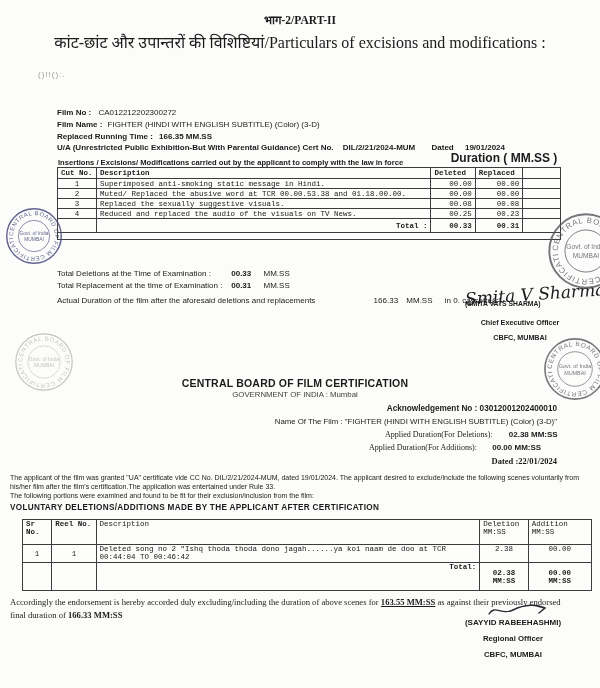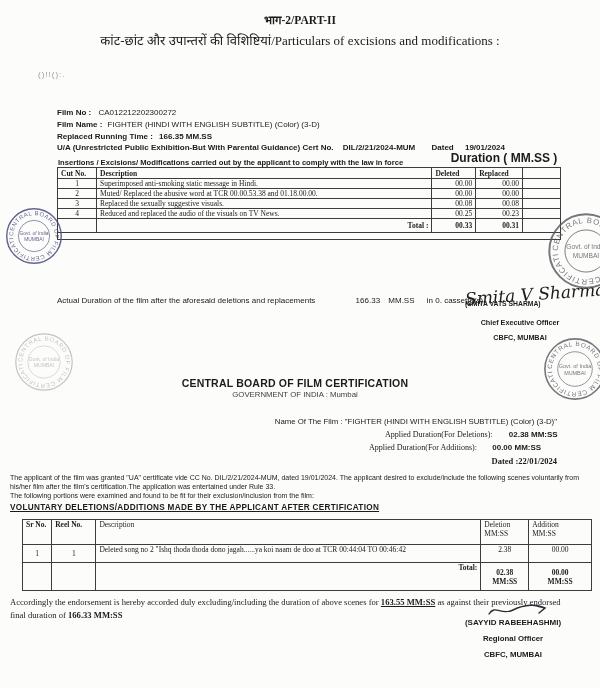--- a/index.html
+++ b/index.html
@@ -6,38 +6,38 @@
   .page{position:relative;width:600px;height:688px;background:#fcfcfa;overflow:hidden;
         font-family:"Liberation Sans",sans-serif;color:#1b1b1b;padding-left:32px;}
   .abs{position:absolute;}
   .b{font-weight:bold;}
   .serif{font-family:"Liberation Serif",serif;}
   .center{text-align:center;}
   .right{text-align:right;}
   .faint{color:#9a9a9a;letter-spacing:1px;}
   table{border-collapse:collapse;}
   .doc-table td,.doc-table th{border:1px solid #3c3c3c;font-size:7.5px;padding:0 3px;
-        font-family:Liberation Serif, serif;vertical-align:middle;}
+        font-family:Liberation Mono, monospace;vertical-align:middle;}
   .doc-table th{text-align:left;font-weight:bold;}
   .num{text-align:right;font-weight:bold;}
   .cellc{text-align:center;}
   .stamp{position:absolute;}
   .sig-script{font-family:"DejaVu Serif",serif;font-style:italic;font-size:17px;
         transform:rotate(-4deg);display:inline-block;white-space:nowrap;}
-  .u{text-decoration:underline;}
+  .u{}
   .hl{font-weight:bold;text-decoration:underline;}
   .small7{font-size:7px;}
 </style>
 </head>
 <body>
 
 <div class="page">
 
   <div class="abs center serif b" style="left:0;top:12px;width:600px;font-size:11.5px;">भाग-2/PART-II</div>
-  <div class="abs center serif" style="left:0;top:31px;width:600px;font-size:13px;">कांट-छांट और उपान्तरों की विशिष्टियां/Particulars of excisions and modifications :</div>
+  <div class="abs center serif" style="left:0;top:31px;width:600px;font-size:16px;">कांट-छांट और उपान्तरों की विशिष्टियां/Particulars of excisions and modifications :</div>
   <div class="abs faint" style="left:38px;top:70px;font-size:8px;">()!!():.</div>
 
   <div class="abs" style="left:57px;top:107px;font-size:8px;line-height:11.8px;white-space:nowrap;">
     <div>
       <span class="b">Film No :</span>
       <span style="margin-left:5px">CA012212202300272</span>
     </div>
     <div>
       <span class="b">Film Name :</span>
       <span style="margin-left:3px">FIGHTER (HINDI WITH ENGLISH SUBTITLE) (Color) (3-D)</span>
@@ -100,37 +100,53 @@
       <td class="num">00.33</td>
       <td class="num">00.31</td>
       <td></td>
     </tr>
     <tr style="height:7px;">
       <td colspan="5"></td>
     </tr>
   </tbody>
     </table>
 
+  <div class="abs" style="left:57px;top:268px;font-size:8px;line-height:12px;">
+    <div>
+      <span style="display:inline-block;width:172px;">Total Deletions at the Time of Examination :</span>
+      <span class="b">00.33</span>
+      <span style="margin-left:10px;">MM.SS</span>
+    </div>
+    <div>
+      <span style="display:inline-block;width:172px;">Total Replacement at the time of Examination :</span>
+      <span class="b">00.31</span>
+      <span style="margin-left:10px;">MM.SS</span>
+    </div>
+  </div>
   <div class="abs" style="left:57px;top:296px;font-size:8px;">
     <span>Actual Duration of the film after the aforesaid deletions and replacements</span>
-    <span style="margin-left:38px;">166.33</span>
+    <span style="margin-left:56px;">166.33</span>
     <span style="margin-left:6px;">MM.SS</span>
     <span style="margin-left:10px;">in 0. cassette(s).</span>
   </div>
 
   <div class="abs" style="left:465px;top:284px;width:135px;">
     <span class="sig-script">Smita V Sharma</span>
     <div class="b" style="font-size:6.8px;margin-top:-4px;">(SMITA VATS SHARMA)</div>
     <div class="b center" style="font-size:7.2px;margin-top:11px;width:110px;">Chief Executive Officer</div>
     <div class="b center" style="font-size:7.2px;margin-top:6px;width:110px;">CBFC, MUMBAI</div>
   </div>
 
   <div class="abs center b" style="left:0;top:377px;width:590px;font-size:10.5px;letter-spacing:0.2px;">CENTRAL BOARD OF FILM CERTIFICATION</div>
   <div class="abs center" style="left:0;top:390px;width:590px;font-size:7.8px;color:#3c3c3c;">GOVERNMENT OF INDIA : Mumbai</div>
 
+  <div class="abs right b" style="left:260px;top:404px;width:297px;font-size:8.2px;">
+    <span>Acknowledgement No :</span>
+    <span>03012001202400010</span>
+  </div>
   <div class="abs right" style="left:130px;top:417px;width:427px;font-size:7.8px;">
     <span>Name Of The Film :</span>
     <span>"FIGHTER (HINDI WITH ENGLISH SUBTITLE) (Color) (3-D)"</span>
   </div>
   <div class="abs" style="left:385px;top:430px;font-size:8px;">
     <span class="serif">Applied Duration(For Deletions):</span>
     <span class="b" style="margin-left:14px;text-align:right;">02.38 MM:SS</span>
   </div>
   <div class="abs" style="left:369px;top:443px;font-size:8px;">
     <span class="serif">Applied Duration(For Additions):</span>

